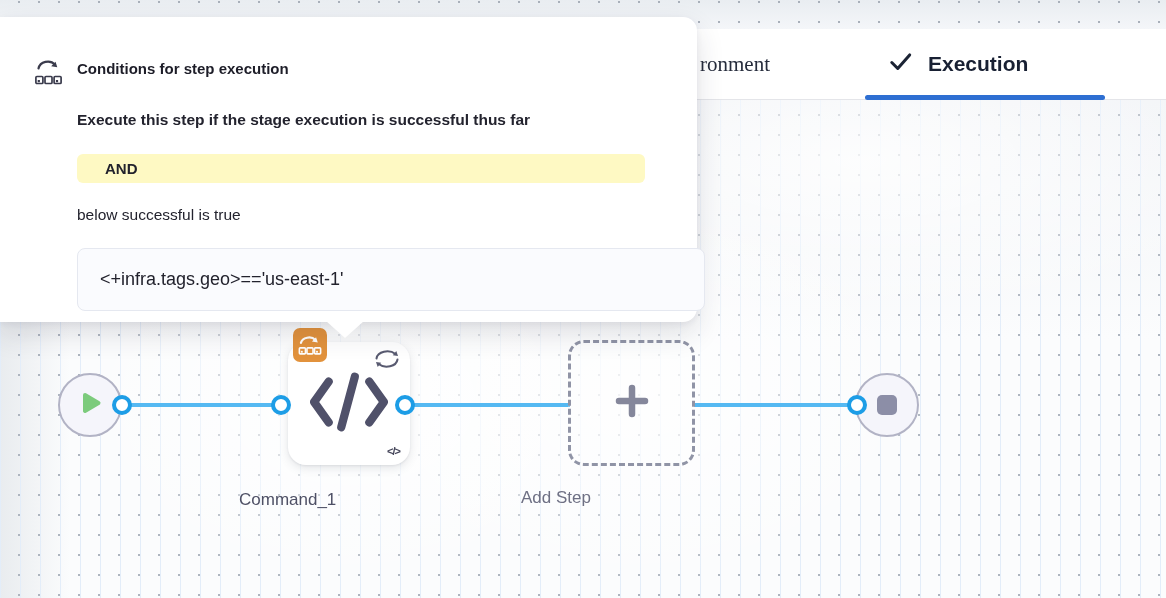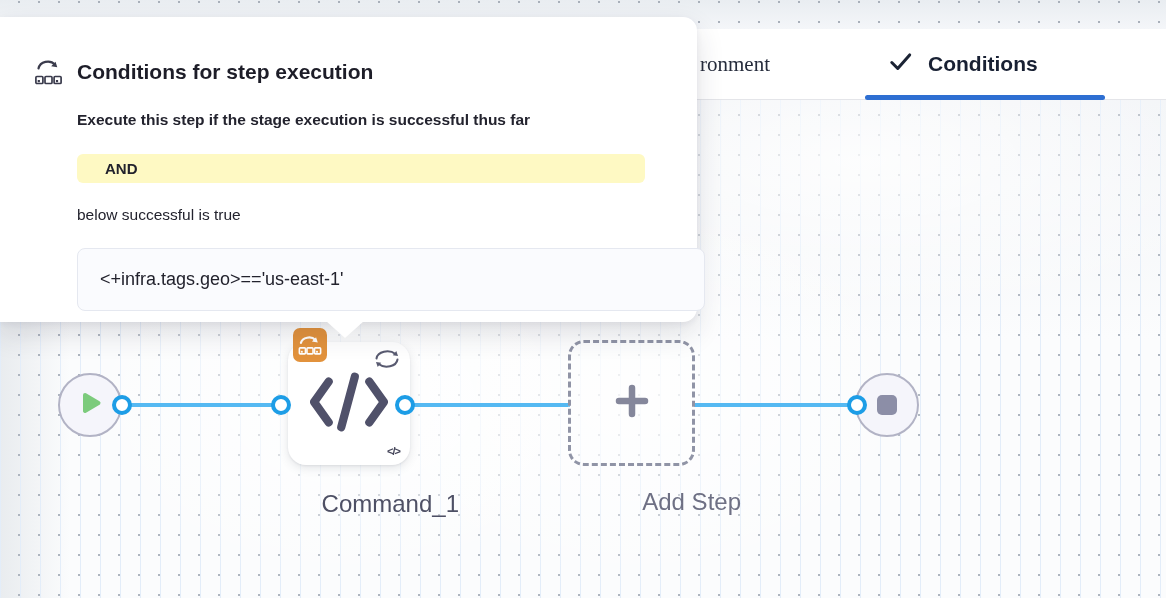--- a/index.html
+++ b/index.html
@@ -91,38 +91,38 @@
     position:absolute; right:10px; bottom:8px; font-size:11px; font-weight:bold;
     color:#45465a; letter-spacing:-1px;
   }
 
   .add-step-box {
     position:absolute; left:568px; top:240px; width:127px; height:126px;
     border:3px dashed #9094a6; border-radius:16px; z-index:3;
     display:flex; align-items:center; justify-content:center; background:rgba(255,255,255,0.25);
   }
 
-  .node-label { position:absolute; width:220px; text-align:right; font-size:24px; z-index:4; }
+  .node-label { position:absolute; width:220px; text-align:left; font-size:17px; z-index:4; }
   .label-command { left:239px; top:390px; color:#4e5065; }
   .label-addstep { left:521px; top:388px; color:#6e7084; }
 
   
   .popover {
     position:absolute; left:0; top:17px; width:697px; height:305px;
     background:#ffffff; border-radius:0 14px 14px 0; z-index:50;
     box-shadow:0 12px 28px rgba(40,41,61,0.14), 0 2px 6px rgba(40,41,61,0.06);
   }
   .popover-tail {
     position:absolute; left:326px; top:321px; width:0; height:0; z-index:51;
     border-left:19px solid transparent; border-right:19px solid transparent;
     border-top:17px solid #ffffff;
   }
   .popover .cond-icon { position:absolute; left:35px; top:40px; }
   .popover-title {
-    position:absolute; left:77px; top:43px; font-size:21px; font-weight:bold; color:#1d1d28;
+    position:absolute; left:77px; top:43px; font-size:15px; font-weight:bold; color:#1d1d28;
   }
   .popover-desc {
     position:absolute; left:77px; top:94px; font-size:15.5px; color:#23232e;font-weight:bold;
   }
   .and-pill {
     position:absolute; left:77px; top:137px; width:568px; height:29px;
     background:#fef9c3; border-radius:6px; line-height:29px; padding-left:28px;
     font-size:15px; font-weight:bold; color:#22222c;
   }
   .expr-intro {
@@ -142,21 +142,21 @@
   <div class="top-strip"></div>
 
   <div class="header">
     <div class="tab-partial">ronment</div>
     <div class="tab-execution">
       <span>
         <svg width="26" height="26" viewBox="0 0 24 24">
           <path d="M3.5 12.5 L9 18 L20 5.5" fill="none" stroke="#1b2334" stroke-width="2.8" stroke-linecap="round" stroke-linejoin="round"></path>
         </svg>
       </span>
-      <span class="label">Conditions</span>
+      <span class="label">Execution</span>
     </div>
     <div class="tab-underline"></div>
   </div>
 
   <div class="canvas">
     <div class="glow"></div>
 
     <div class="edge edge-1"></div>
     <div class="edge edge-2"></div>
     <div class="edge edge-3"></div>

